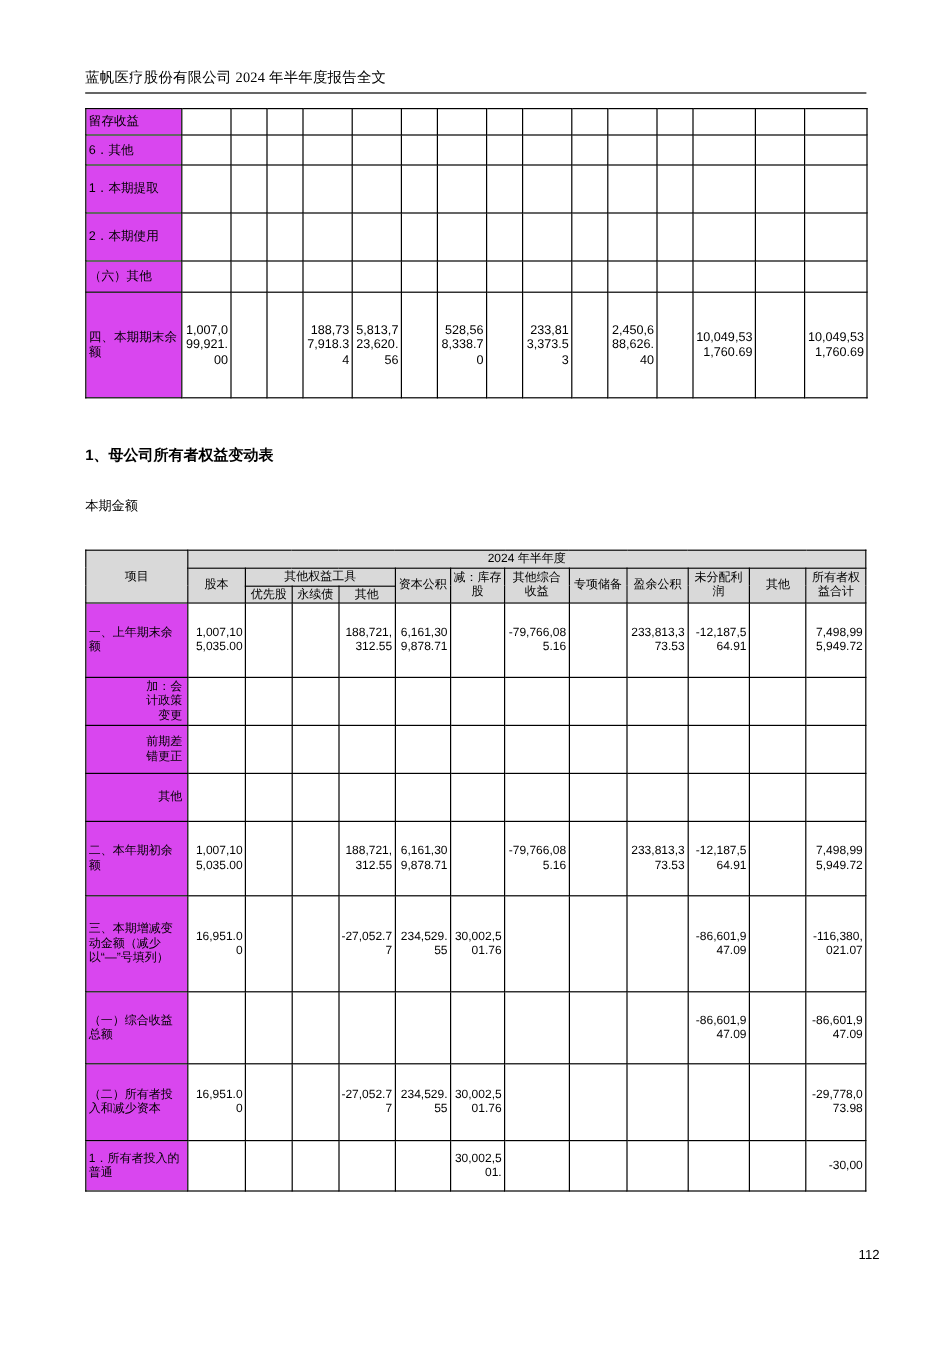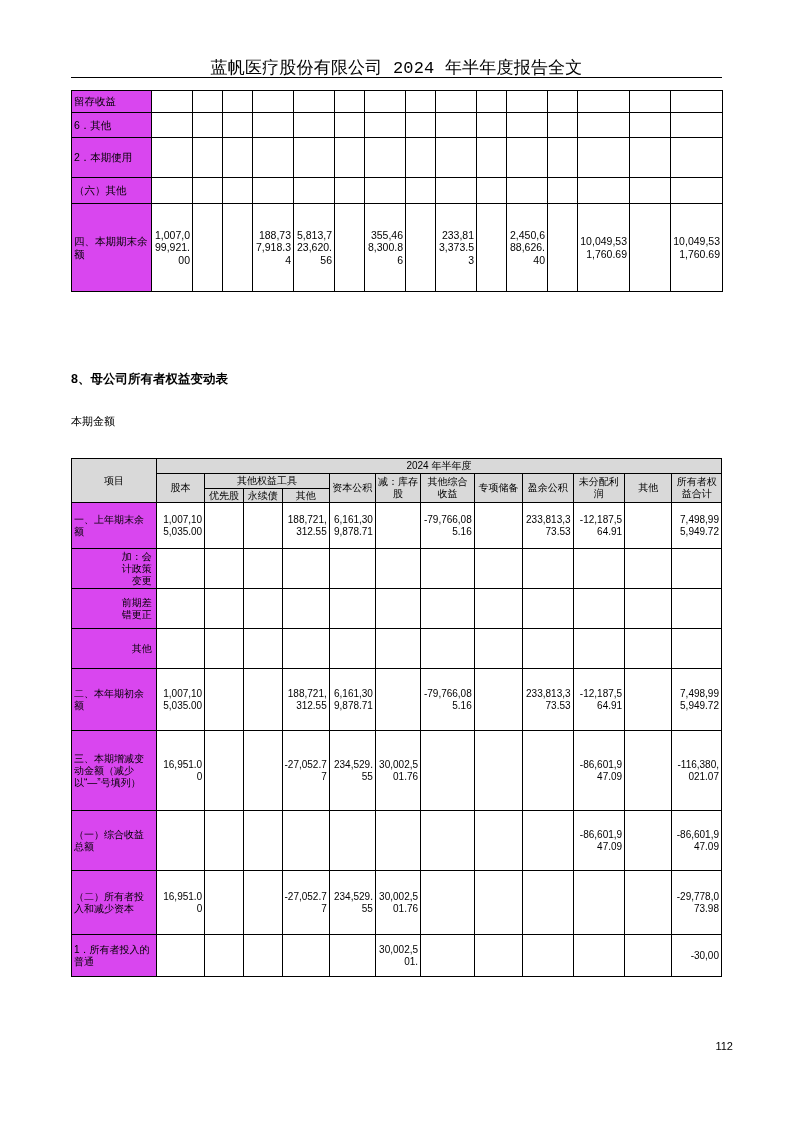--- a/index.html
+++ b/index.html
@@ -19,23 +19,23 @@
     width: 793px;
     height: 1122px;
   }
 
   
   .pg-header {
     position: absolute;
     left: 71px;
     top: 56px;
     width: 651px;
-    text-align: center;
-    font-size: 17px;
-    font-family: Liberation Mono, monospace;
+    text-align: left;
+    font-size: 12px;
+    font-family: Liberation Serif, serif;
     letter-spacing: 0.2px;
     white-space: nowrap;
   }
   .pg-header-rule {
     position: absolute;
     left: 71px;
     top: 77px;
     width: 651px;
     height: 1px;
     background: #000;
@@ -188,20 +188,38 @@
           <td class="num"></td>
           <td class="num"></td>
           <td class="num"></td>
           <td class="num"></td>
           <td class="num"></td>
           <td class="num"></td>
           <td class="num"></td>
           <td class="num"></td>
         </tr>
         <tr style="height: 40px;">
+          <td class="lbl">1．本期提取</td>
+          <td class="num"></td>
+          <td class="num"></td>
+          <td class="num"></td>
+          <td class="num"></td>
+          <td class="num"></td>
+          <td class="num"></td>
+          <td class="num"></td>
+          <td class="num"></td>
+          <td class="num"></td>
+          <td class="num"></td>
+          <td class="num"></td>
+          <td class="num"></td>
+          <td class="num"></td>
+          <td class="num"></td>
+          <td class="num"></td>
+        </tr>
+        <tr style="height: 40px;">
           <td class="lbl">2．本期使用</td>
           <td class="num"></td>
           <td class="num"></td>
           <td class="num"></td>
           <td class="num"></td>
           <td class="num"></td>
           <td class="num"></td>
           <td class="num"></td>
           <td class="num"></td>
           <td class="num"></td>
@@ -231,34 +249,34 @@
           <td class="num"></td>
         </tr>
         <tr style="height: 88px;">
           <td class="lbl">四、本期期末余额</td>
           <td class="num">1,007,099,921.00</td>
           <td class="num"></td>
           <td class="num"></td>
           <td class="num">188,737,918.34</td>
           <td class="num">5,813,723,620.56</td>
           <td class="num"></td>
-          <td class="num">355,468,300.86</td>
+          <td class="num">528,568,338.70</td>
           <td class="num"></td>
           <td class="num">233,813,373.53</td>
           <td class="num"></td>
           <td class="num">2,450,688,626.40</td>
           <td class="num"></td>
           <td class="num">10,049,531,760.69</td>
           <td class="num"></td>
           <td class="num">10,049,531,760.69</td>
         </tr>
       </tbody>
   </table>
 
-  <div class="sec-title">8、母公司所有者权益变动表</div>
+  <div class="sec-title">1、母公司所有者权益变动表</div>
   <div class="sub-note">本期金额</div>
   <div class="unit-note">单位：元</div>
 
   <table class="fin" id="table-parent">
     <colgroup>
       <col style="width:79px">
       <col style="width:45px">
         <col style="width:36px">
         <col style="width:36px">
         <col style="width:44px">
@@ -288,21 +306,21 @@
         <th class="hd" rowspan="2">其他</th>
         <th class="hd" rowspan="2">所有者权益合计</th>
       </tr>
       <tr>
         <th class="hd">优先股</th>
         <th class="hd">永续债</th>
         <th class="hd">其他</th>
       </tr>
     </thead>
     <tbody>
-        <tr style="height: 46px; margin-left: 12px;">
+        <tr style="height: 62px; margin-left: 12px;">
           <td class="lbl">一、上年期末余额</td>
           <td class="num">1,007,105,035.00</td>
           <td class="num"></td>
           <td class="num"></td>
           <td class="num">188,721,312.55</td>
           <td class="num">6,161,309,878.71</td>
           <td class="num"></td>
           <td class="num">-79,766,085.16</td>
           <td class="num"></td>
           <td class="num">233,813,373.53</td>

